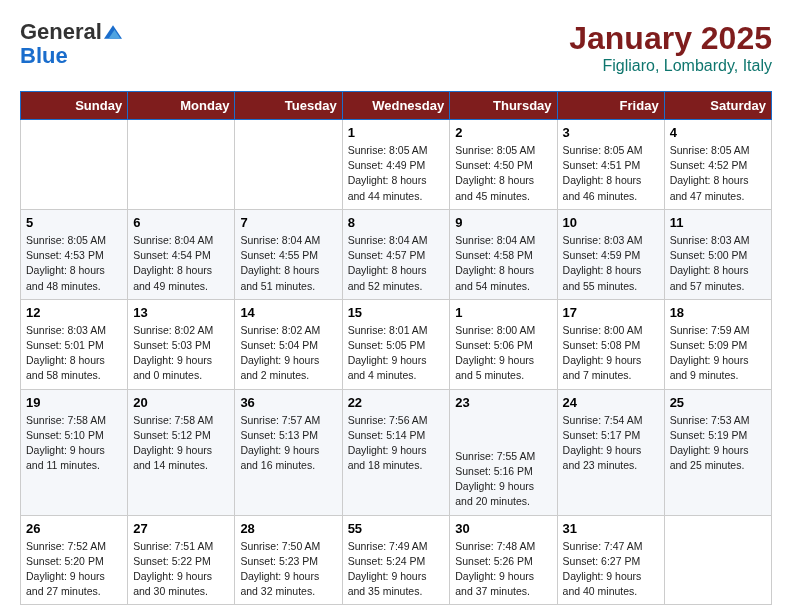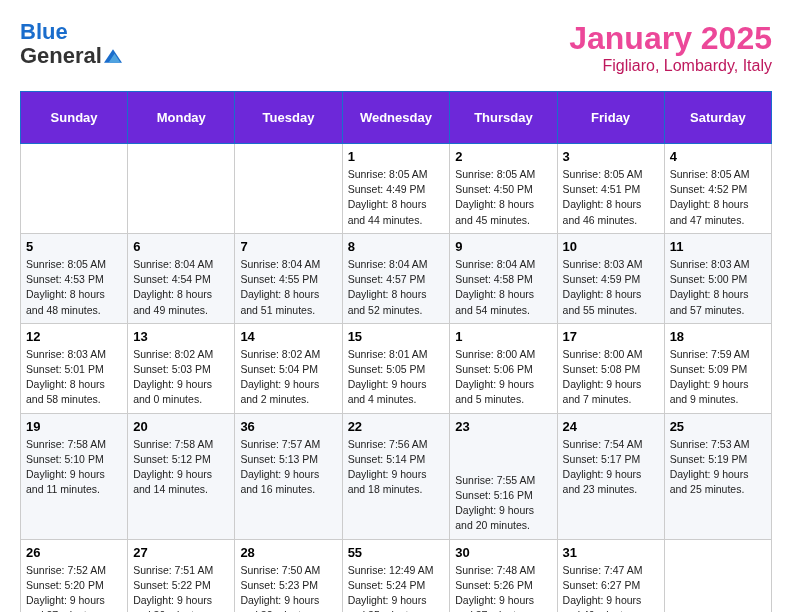--- a/index.html
+++ b/index.html
@@ -31,36 +31,36 @@
       width: 18px;
       height: 18px;
       margin-left: 2px;
     }
     .title-block {
       text-align: right;
     }
     .calendar-title {
       font-size: 32px;
       font-weight: bold;
-      color: #ec4899;
+      color: #7f1d1d;
     }
     .calendar-subtitle {
       font-size: 16px;
-      color: #be185d;
+      color: #0f766e;
     }
     table {
       width: 100%;
       border-collapse: collapse;
       font-size: 11px;
     }
     thead tr th {
-      background: #6d28d9;
+      background: #7f1d1d;
       color: #fff;
-      text-align: center;
-      padding: 18px 5px;
+      text-align: right;
+      padding: 6px 5px;
       font-size: 13px;
       font-weight: bold;
       border: 1px solid #1a6dcc;
     }
     tbody tr td {
       border: 1px solid #ccc;
       vertical-align: top;
       padding: 5px 5px;
       width: 108px;
       min-height: 80px;
@@ -84,29 +84,29 @@
     td.empty {
       background: #fff !important;
     }
   </style>
 </head>
 <body>
 
 <div class="header">
   <div class="logo">
     <div>
-      <div>
-        <span class="logo-text logo-blue">Blue</span>
-      </div>
       <div style="display:flex;align-items:center;">
         <span class="logo-text logo-general">General</span>
         <svg class="logo-icon" viewBox="0 0 24 18" xmlns="http://www.w3.org/2000/svg">
           <polygon points="0,18 12,0 24,18" fill="#1a6dcc"></polygon>
           <polygon points="6,18 14,6 22,18" fill="#4fa3e0"></polygon>
         </svg>
+      </div>
+      <div>
+        <span class="logo-text logo-blue">Blue</span>
       </div>
     </div>
   </div>
   <div class="title-block">
     <div class="calendar-title">January 2025</div>
     <div class="calendar-subtitle">Figliaro, Lombardy, Italy</div>
   </div>
 </div>
 
 <table>
@@ -325,21 +325,21 @@
         </td>
         <td>
           <div class="day-num">28</div>
           <div class="day-info" style="white-space: pre-line;">Sunrise: 7:50 AM
 Sunset: 5:23 PM
 Daylight: 9 hours
 and 32 minutes.</div>
         </td>
         <td>
           <div class="day-num">55</div>
-          <div class="day-info" style="white-space: pre-line;">Sunrise: 12:49 AM
+          <div class="day-info" style="white-space: pre-line;">Sunrise: 7:49 AM
 Sunset: 5:24 PM
 Daylight: 9 hours
 and 35 minutes.</div>
         </td>
         <td>
           <div class="day-num">30</div>
           <div class="day-info" style="white-space: pre-line;">Sunrise: 7:48 AM
 Sunset: 5:26 PM
 Daylight: 9 hours
 and 37 minutes.</div>

